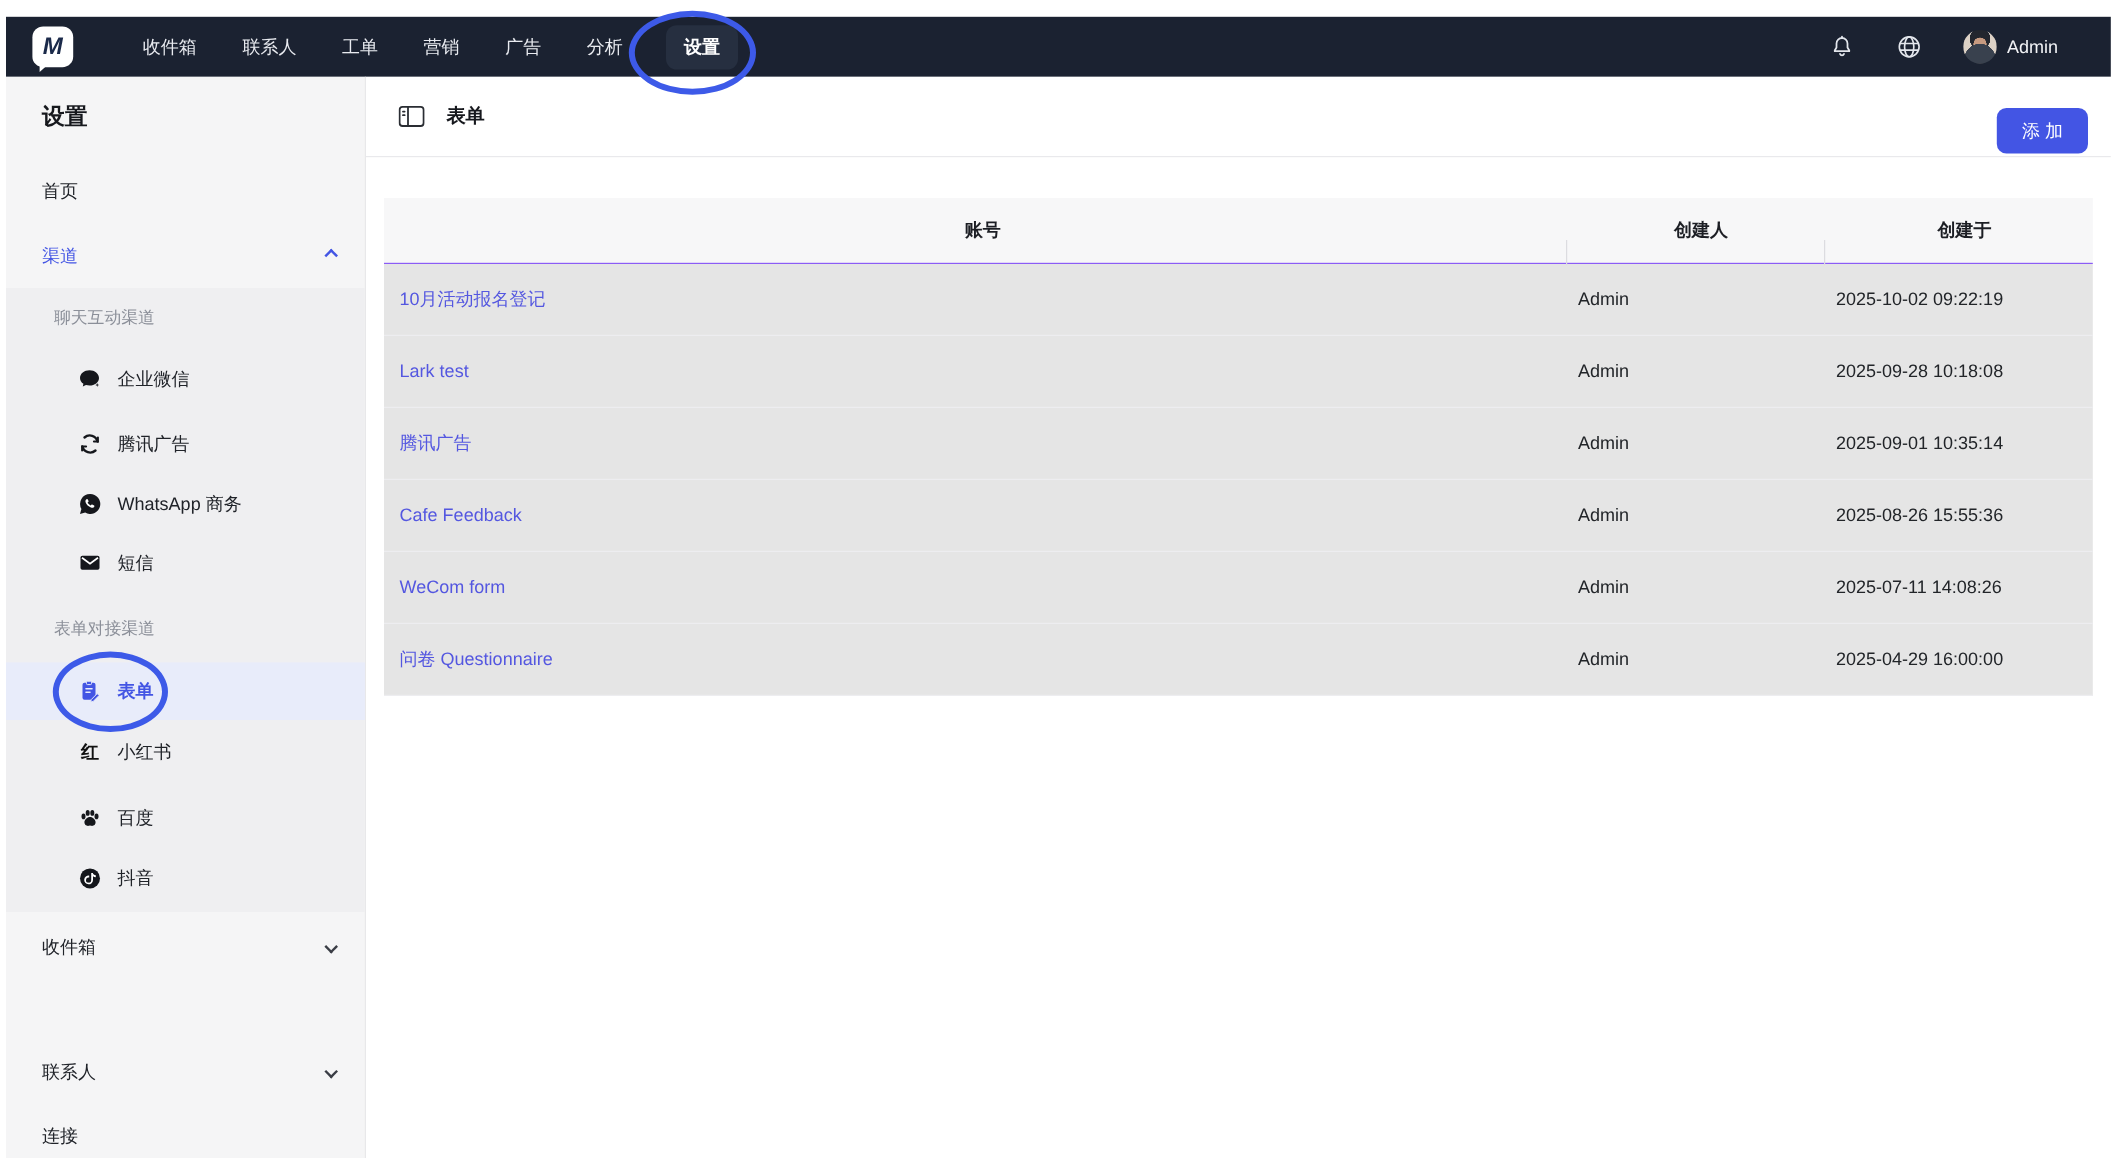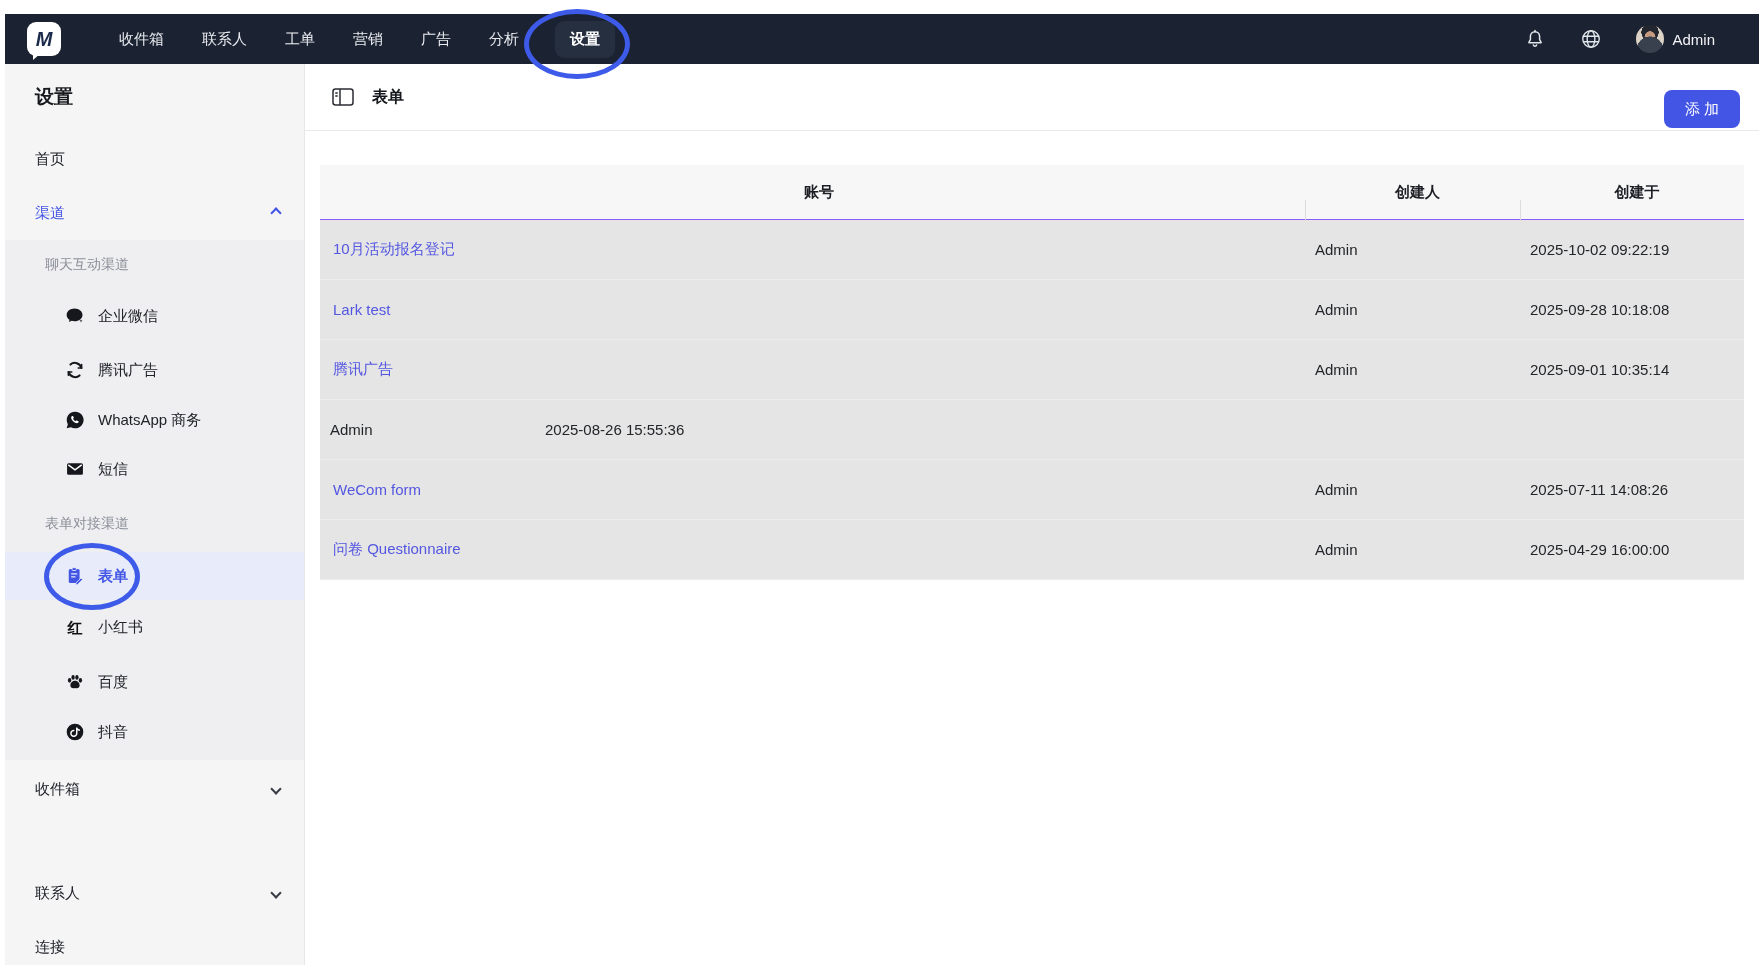--- a/index.html
+++ b/index.html
@@ -249,20 +249,21 @@
       <div class="cell-name"><a class="row-link">Lark test</a></div>
       <div class="cell-creator">Admin</div>
       <div class="cell-date">2025-09-28 10:18:08</div>
     </div>
     <div class="trow">
       <div class="cell-name"><a class="row-link">腾讯广告</a></div>
       <div class="cell-creator">Admin</div>
       <div class="cell-date">2025-09-01 10:35:14</div>
     </div>
     <div class="trow">
+      <div class="cell-name"><a class="row-link">Cafe Feedback</a></div>
       <div class="cell-creator">Admin</div>
       <div class="cell-date">2025-08-26 15:55:36</div>
     </div>
     <div class="trow">
       <div class="cell-name"><a class="row-link">WeCom form</a></div>
       <div class="cell-creator">Admin</div>
       <div class="cell-date">2025-07-11 14:08:26</div>
     </div>
     <div class="trow">
       <div class="cell-name"><a class="row-link">问卷 Questionnaire</a></div>

